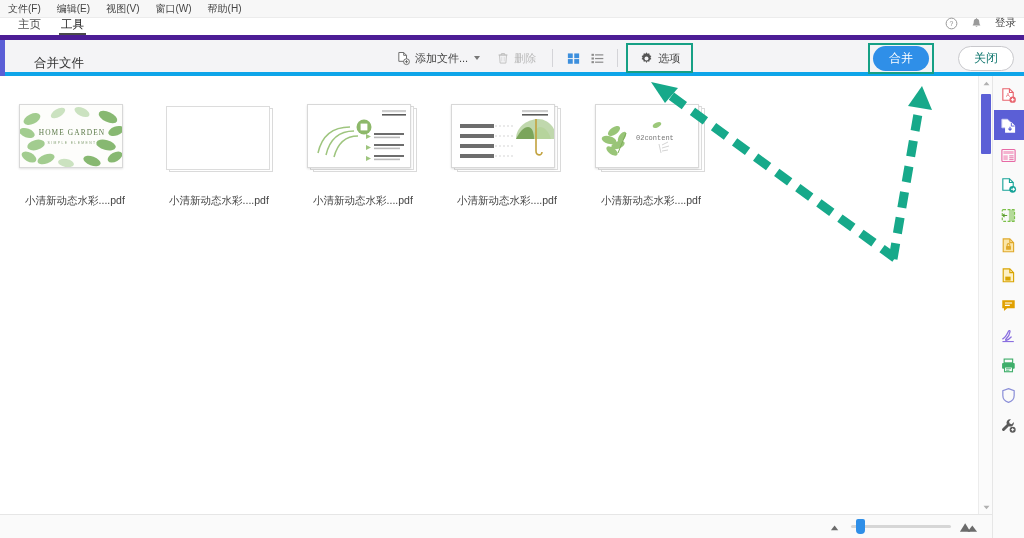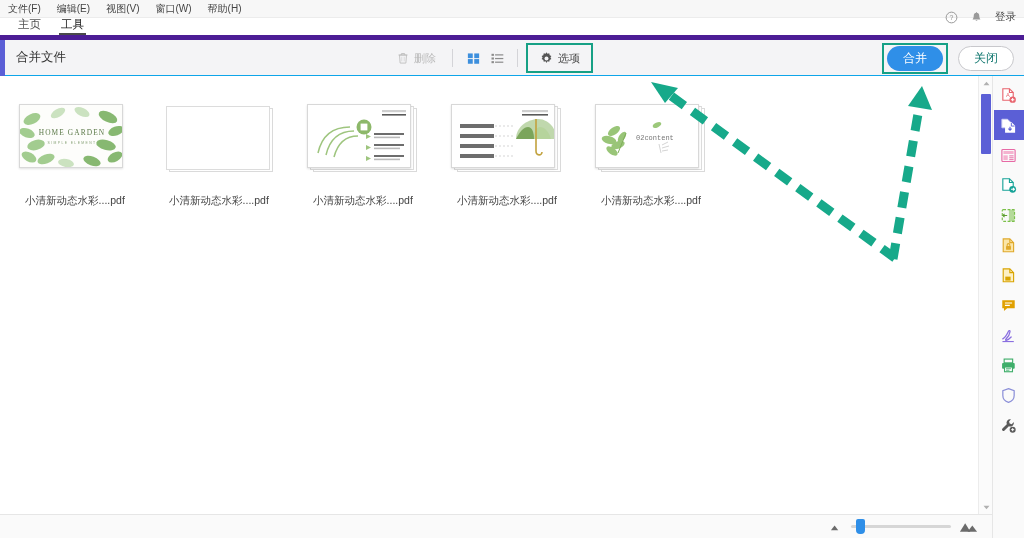--- a/index.html
+++ b/index.html
@@ -50,23 +50,24 @@
     content: ""; position: absolute;
     left: 8px; right: 8px; bottom: 0;
     height: 2px; background: #4a4a4a;
   }
 
   
   .toolbar {
     position: relative;
     height: 36px;
     background: #f4f4f6;
-    border-bottom: 1px solid #0ea5e9;
+    border-bottom: 4px solid #0ea5e9;
     display: flex;
-    align-items: center;
+    align-items: flex-end;
+    padding-left: 18px;
   }
   .tb-accent {
     position: absolute; left: 0; top: 0;
     width: 5px; height: 36px; background: #5b5fd6;
   }
   .tb-title {
     margin-left: 16px;
     font-size: 12.5px; color: #333;
     white-space: nowrap;
   }
@@ -95,38 +96,38 @@
     border-right: 3px solid transparent;
     border-top: 4px solid #777;
   }
   .hl-box {
     border: 2px solid #16a085;
     padding: 1px 3px;
     background: transparent;
   }
   .tb-right {
     position: absolute; right: 10px; top: 0; height: 36px;
-    display: flex; align-items: center; gap: 10px;
+    display: flex; align-items: center; gap: 24px;
   }
   .pill-primary {
     background: #2f8fe8; color: #fff;
     border: none; border-radius: 13px;
     font-size: 12px; width: 56px; height: 25px;
     font-family: inherit; cursor: pointer;
   }
   .pill-ghost {
     background: #fff; color: #0f766e;
     border: 1px solid #c8c8cc; border-radius: 13px;
     font-size: 12px; width: 56px; height: 25px;
     font-family: inherit; cursor: pointer;
   }
 
   
   .util {
-    position: absolute; right: 8px; top: 8px;
+    position: absolute; right: 8px; top: 14px;
     height: 18px; display: flex; align-items: center; gap: 12px;
   }
   .util .u-ico { width: 13px; height: 13px; display: block; cursor: pointer; }
   .util .u-login { font-size: 10.5px; color: #444; cursor: pointer; }
 
   
   .content {
     position: absolute;
     left: 0; top: 76px;
     width: 992px; height: 438px;
@@ -262,20 +263,30 @@
   <div class="tabstrip">
     <div class="tab">主页</div>
     <div class="tab active">工具</div>
   </div>
 
   <div class="toolbar">
     <div class="tb-accent"></div>
     <div class="tb-title">合并文件</div>
 
     <div class="tb-center">
+      <div class="tb-btn">
+        <svg width="15" height="15" viewBox="0 0 16 16">
+          <path d="M3 1.6h5.2l3 3V11H3z" fill="#fff" stroke="#666" stroke-width="1"></path>
+          <path d="M8.2 1.6v3h3" fill="none" stroke="#666" stroke-width="1"></path>
+          <circle cx="11.2" cy="11.4" r="3.1" fill="#fff" stroke="#666" stroke-width="1"></circle>
+          <path d="M11.2 9.7v3.4M9.5 11.4h3.4" stroke="#666" stroke-width="1"></path>
+        </svg>
+        <span>添加文件...</span>
+        <span class="caret"></span>
+      </div>
 
       <div class="tb-btn disabled">
         <svg width="14" height="14" viewBox="0 0 16 16">
           <path d="M4 4.6h8l-.7 9.2H4.7z" fill="none" stroke="#bdbdbd" stroke-width="1"></path>
           <path d="M2.8 4.6h10.4M6.2 4.4V2.9h3.6v1.5" fill="none" stroke="#bdbdbd" stroke-width="1"></path>
           <path d="M6.6 6.6v5.2M9.4 6.6v5.2" stroke="#d2d2d2" stroke-width=".9"></path>
         </svg>
         <span>删除</span>
       </div>
 

